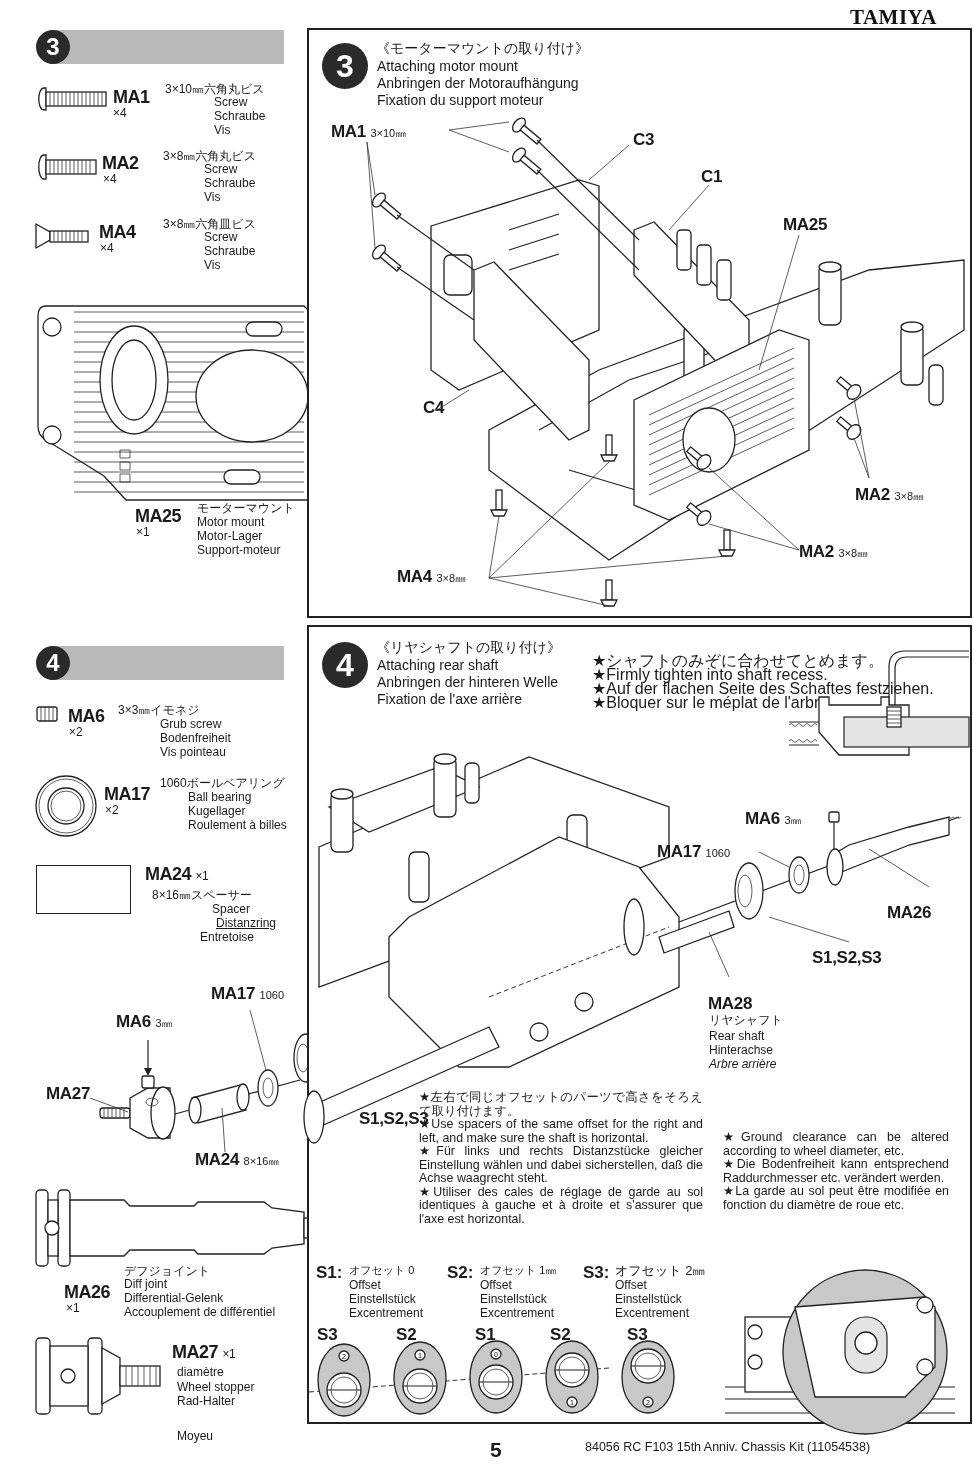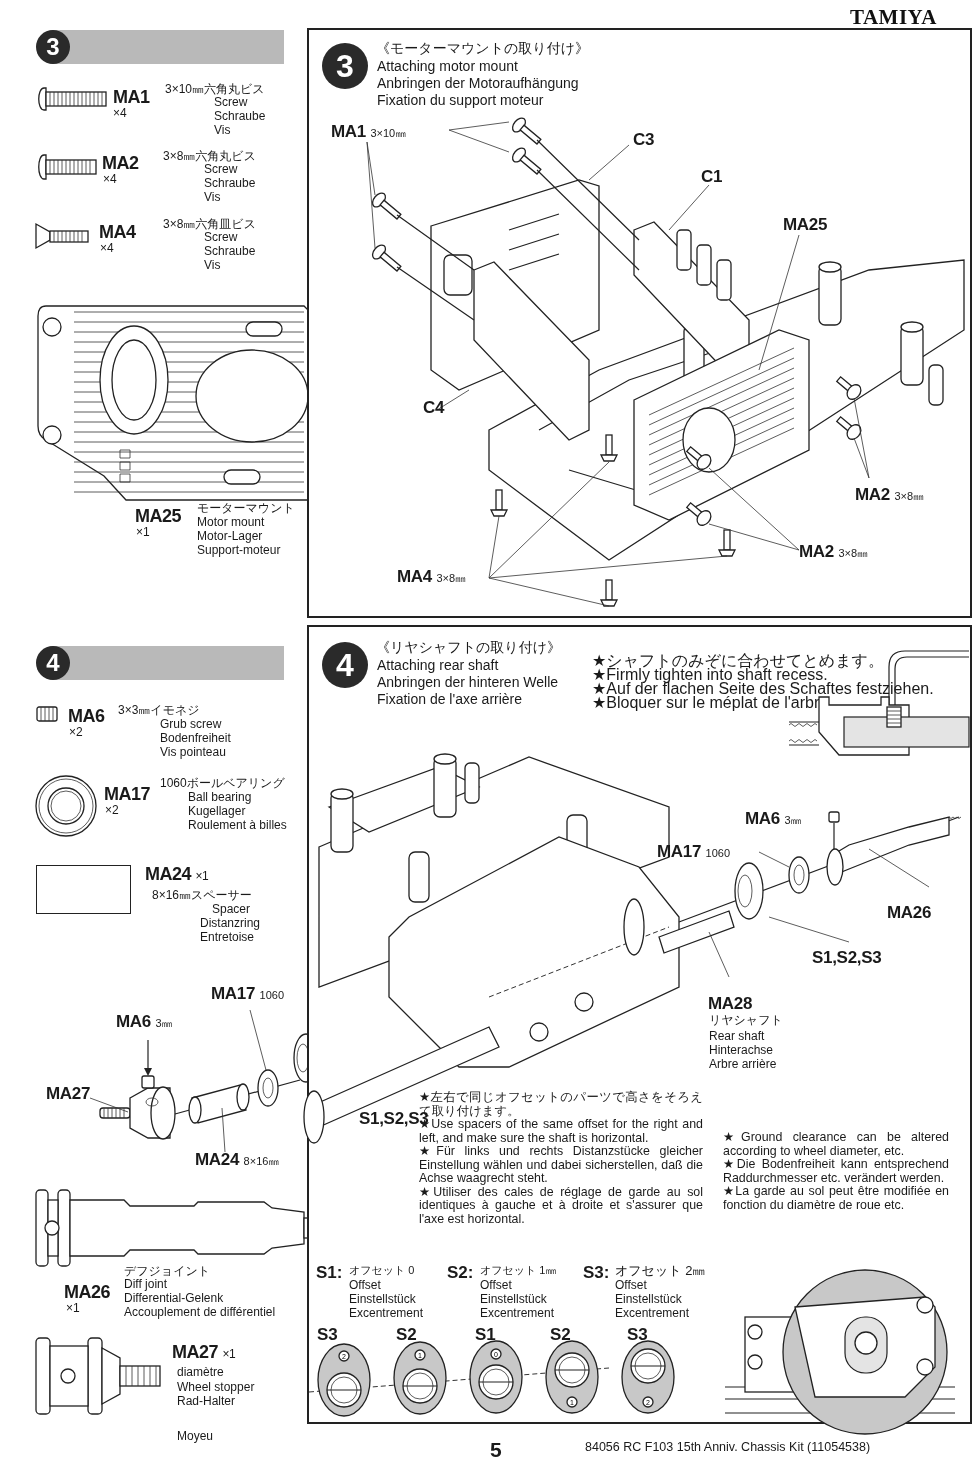--- a/index.html
+++ b/index.html
@@ -257,21 +257,21 @@
   <div class="tr" style="left:188px; top:791px;">Ball bearing</div>
   <div class="tr" style="left:188px; top:805px;">Kugellager</div>
   <div class="tr" style="left:188px; top:819px;">Roulement à billes</div>
 </div>
 
 <div>
   <div style="position:absolute; left:36px; top:865px; width:93px; height:47px; border:1.5px solid #222; background:#fff;"></div>
   <div class="pcode" style="left:145px; top:864px;"><span>MA24</span> <span style="font-weight:normal; font-size:12px;">×1</span></div>
   <div class="ja" style="left:152px; top:887px;">8×16㎜スペーサー</div>
   <div class="tr" style="left:212px; top:903px;">Spacer</div>
-  <div class="tr" style="left:200px; top:917px;">Distanzring</div>
+  <div class="tr" style="left:216px; top:917px;text-decoration:underline;">Distanzring</div>
   <div class="tr" style="left:200px; top:931px;">Entretoise</div>
 </div>
 
 <svg style="left:0; top:980px;" width="310" height="190">
 
   <g>
     <rect class="part" x="100" y="128" width="30" height="10" rx="3"></rect>
     <path class="thin" d="M104 128 v10 M108 128 v10 M112 128 v10 M116 128 v10 M120 128 v10 M124 128 v10"></path>
     <path class="part" d="M130 118 L148 108 L170 108 L170 158 L148 158 L130 148 Z"></path>
     <ellipse class="part" cx="163" cy="133" rx="12" ry="26"></ellipse>
@@ -399,21 +399,21 @@
   </svg>
 
   <div class="lbl" style="left:436px; top:182px;"><span>MA6</span> <small>3㎜</small></div>
   <div class="lbl" style="left:348px; top:215px;"><span>MA17</span> <small>1060</small></div>
   <div class="lbl" style="left:578px; top:276px;">MA26</div>
   <div class="lbl" style="left:503px; top:321px;">S1,S2,S3</div>
   <div class="lbl" style="left:399px; top:367px;">MA28</div>
   <div class="lbl-sub" style="left:400px; top:387px;">リヤシャフト</div>
   <div class="lbl-sub" style="left:400px; top:403px;">Rear shaft</div>
   <div class="lbl-sub" style="left:400px; top:417px;">Hinterachse</div>
-  <div class="lbl-sub" style="left:400px; top:431px;">Arbre arrière</div>
+  <div class="lbl-sub" style="left:400px; top:431px;font-style:italic;">Arbre arrière</div>
   <div class="lbl" style="left:50px; top:482px;">S1,S2,S3</div>
 
   <div class="note-just" style="left:110px; top:464px; width:284px;">
     <div>★左右で同じオフセットのパーツで高さをそろえて取り付けます。</div>
     <div>★Use spacers of the same offset for the right and left, and make sure the shaft is horizontal.</div>
     <div>★Für links und rechts Distanzstücke gleicher Einstellung wählen und dabei sicherstellen, daß die Achse waagrecht steht.</div>
     <div>★Utiliser des cales de réglage de garde au sol identiques à gauche et à droite et s'assurer que l'axe est horizontal.</div>
   </div>
 
   <div class="note-just" style="left:414px; top:504px; width:226px;">

